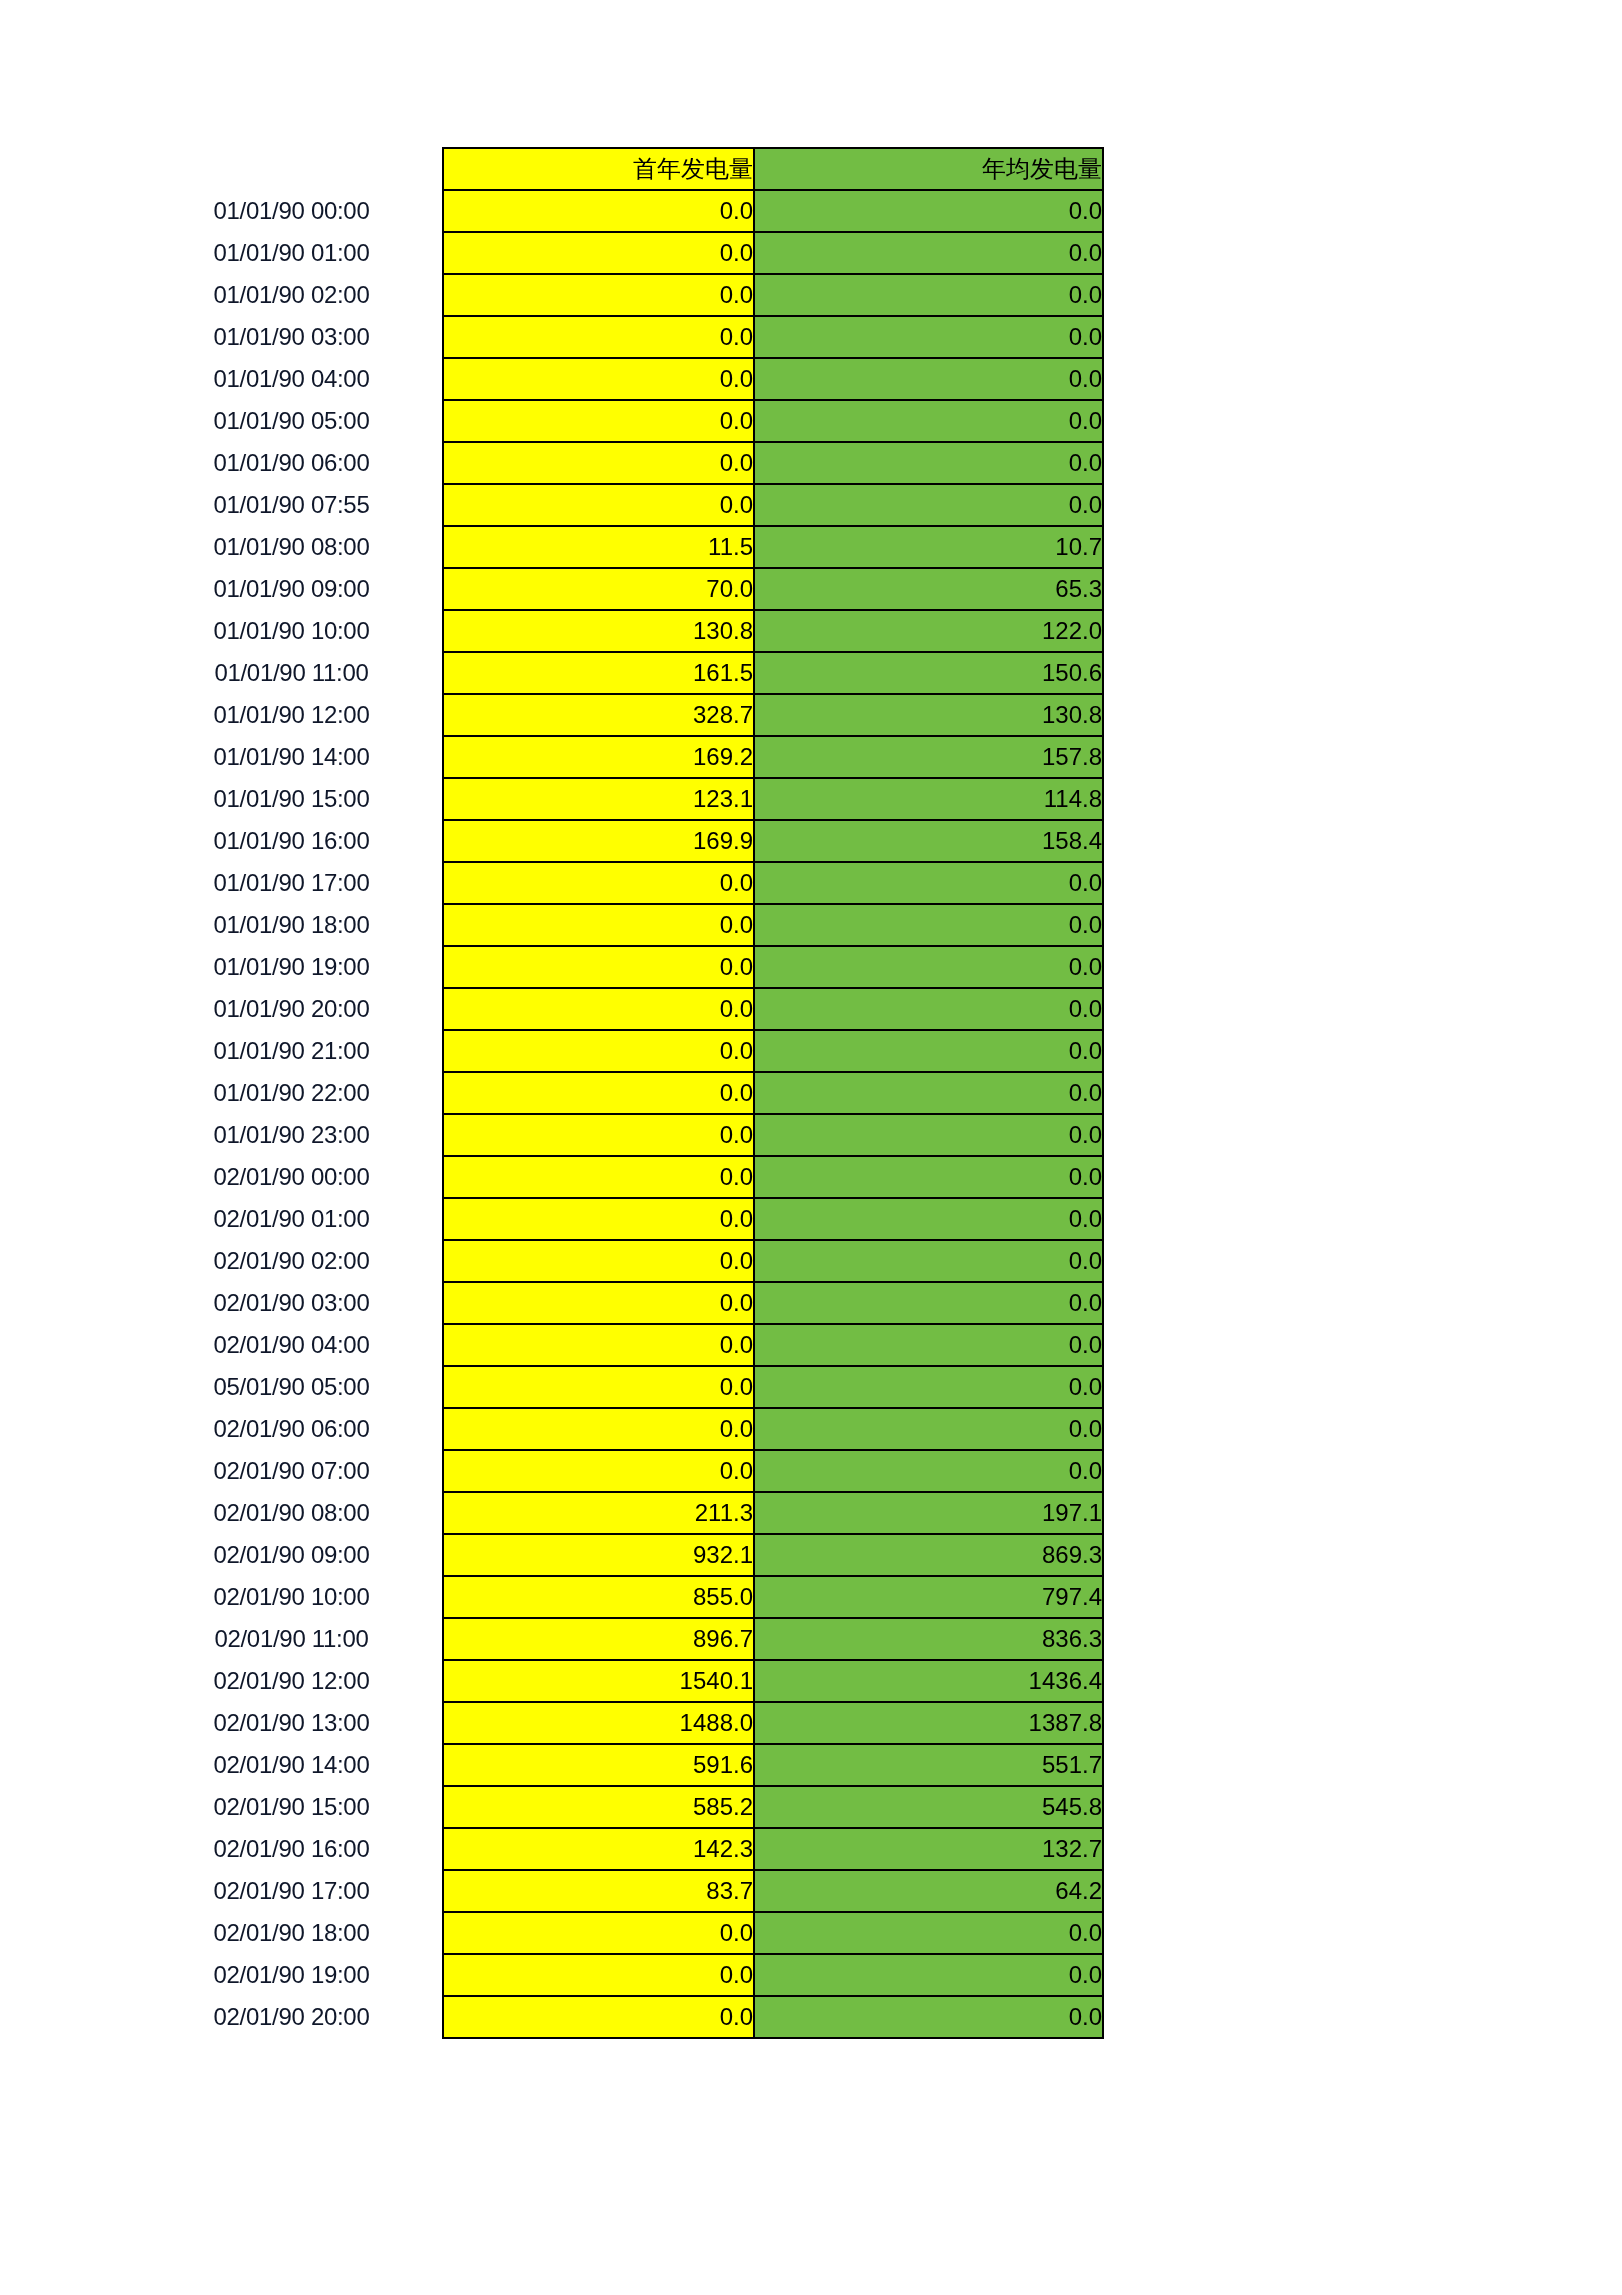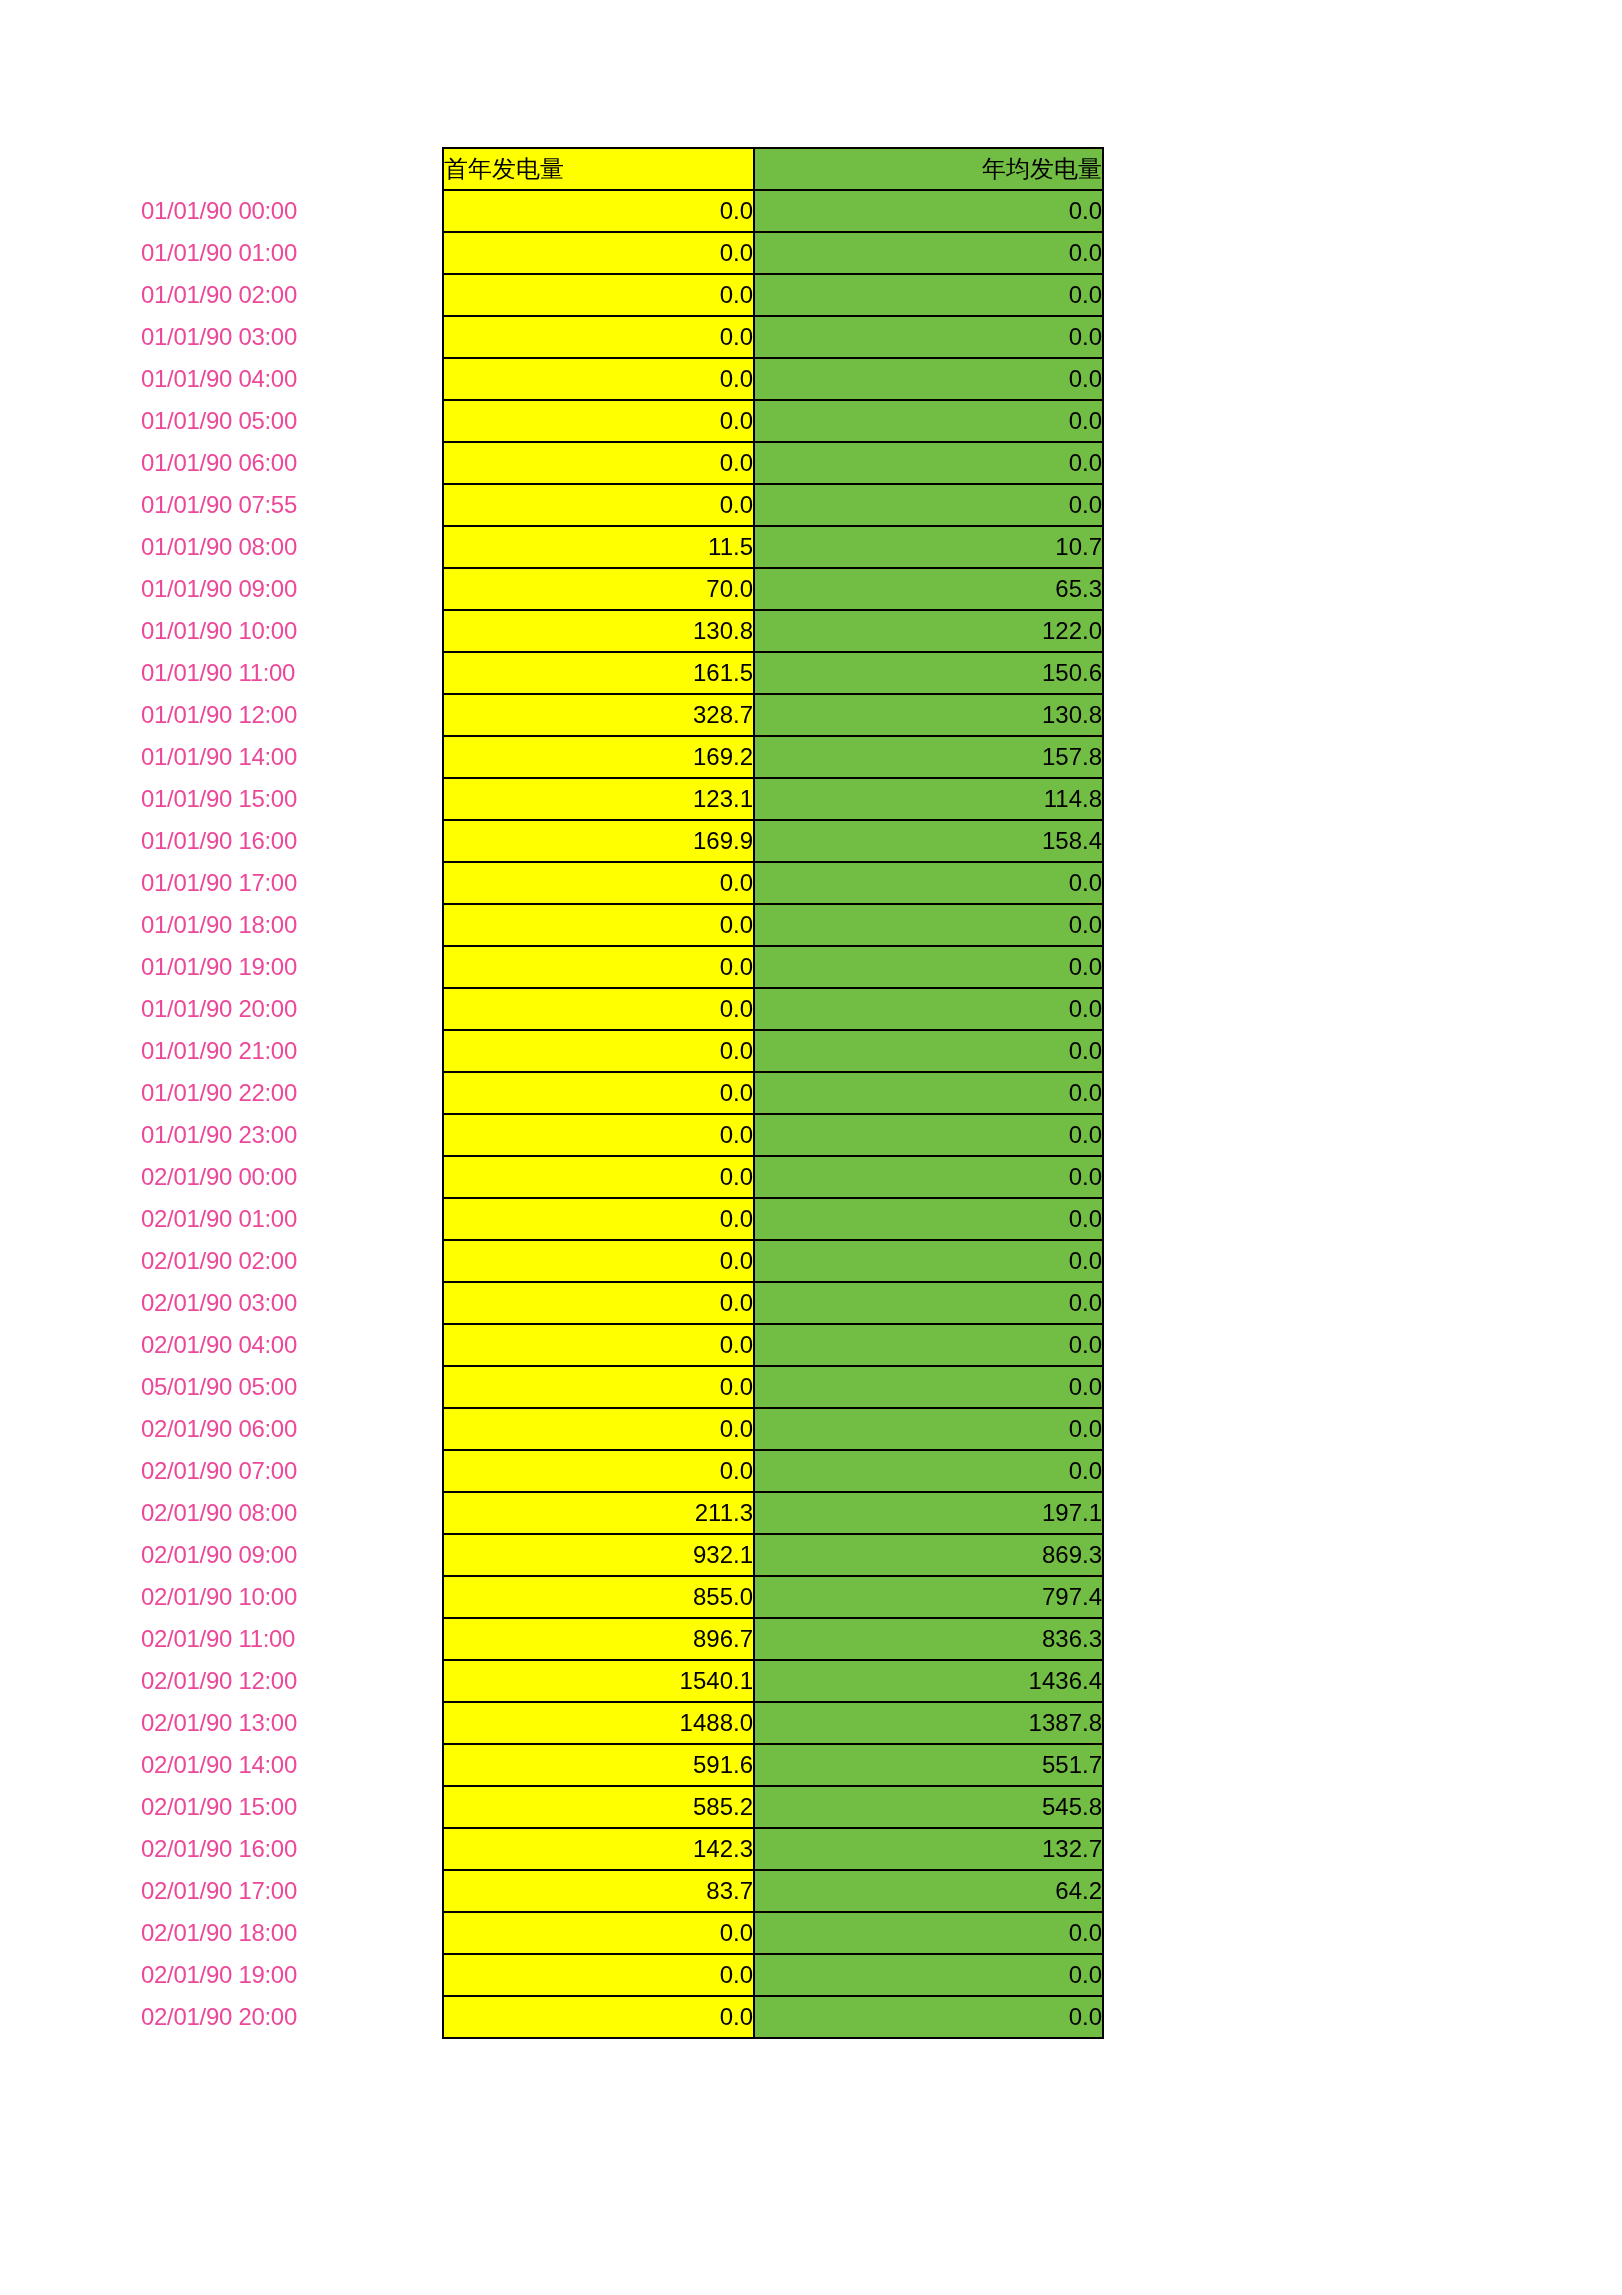--- a/index.html
+++ b/index.html
@@ -44,32 +44,32 @@
     font-weight: normal;
     line-height: 1.05;
     box-sizing: border-box;
     white-space: nowrap;
   }
 
   
   .cell-label {
     background: transparent;
     border: none;
-    text-align: left;
-    color: #ec4899;
+    text-align: center;
+    color: #0f172a;
     padding-right: 65px;
     font-size: 25px;
     letter-spacing: -0.3px;
   }
 
   
   .head-first {
     background: #ffff00;
     border: 2.6px solid #000000;
-    text-align: left;
+    text-align: right;
     padding-left: 5.2px;
     color: #000000;
     font-size: 25px;
     height: 50px;
   }
   .head-avg {
     background: #72bd44;
     border: 2.6px solid #000000;
     text-align: right;
     color: #000000;

